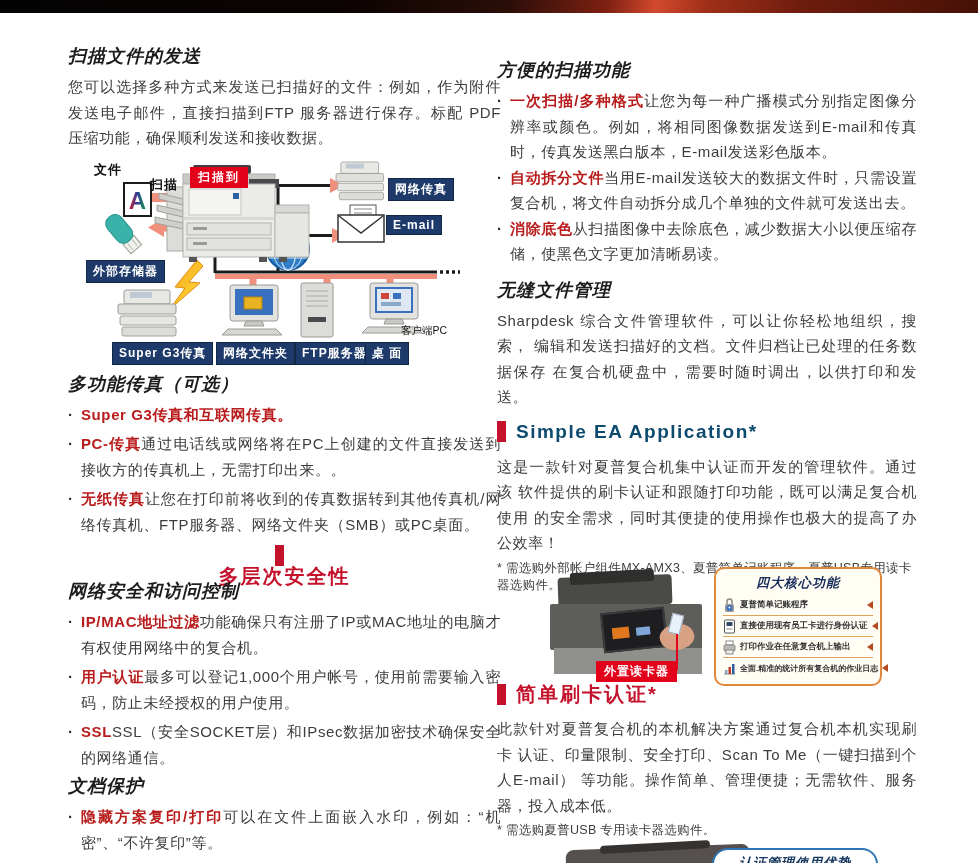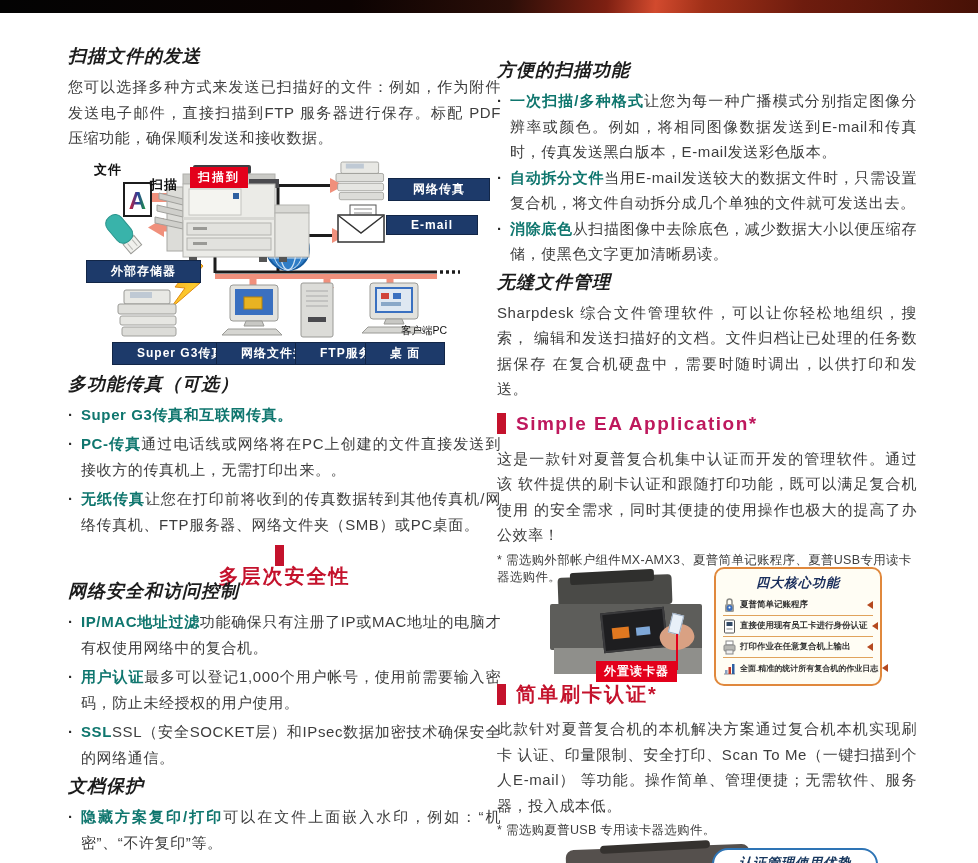--- a/index.html
+++ b/index.html
@@ -13,38 +13,38 @@
   
   .col{position:absolute;}
   #col-left{left:68px;top:40px;width:433px;}
   #col-right{left:497px;top:58px;width:420px;}
   #col-right-bottom{left:497px;top:682px;width:420px;}
 
   
   .h2{display:flex;align-items:center;margin:0 0 10px 0;height:24px;}
   .h2 .bar{width:9px;height:21px;background:#c4122c;margin-right:10px;flex:0 0 auto;}
   .h2 .t{color:#c4122c;font-weight:bold;font-size:20px;letter-spacing:2px;line-height:1;}
-  .h2 .t-en{color:#be185d;font-weight:bold;font-size:19px;letter-spacing:1.5px;line-height:1;}
+  .h2 .t-en{color:#0c4a6e;font-weight:bold;font-size:19px;letter-spacing:1.5px;line-height:1;}
   .h3{font-weight:bold;font-style:italic;font-size:18px;color:#1c1c1c;letter-spacing:1px;margin:4px 0 6px 0;}
 
   
   .p{font-size:15px;color:#3d3d3d;line-height:25.5px;letter-spacing:0.6px;text-align:justify;margin:0 0 4px 0;}
   ul.bl{list-style:none;margin:2px 0 4px 0;padding:0;}
   ul.bl li{position:relative;padding-left:13px;font-size:15px;color:#3d3d3d;line-height:25.5px;letter-spacing:0.6px;text-align:justify;margin:0 0 4px 0;}
   ul.bl li::before{content:"·";position:absolute;left:0;top:0;font-weight:bold;color:#2a2a2a;}
-  ul.bl b{color:#0f766e;}
+  ul.bl b{color:#b91c1c;}
   .fn{font-size:12.5px;color:#3d3d3d;line-height:17px;letter-spacing:0.3px;margin:4px 0 0 0;}
 
   
   .diag{position:relative;width:435px;height:207px;margin:6px 0 2px 0;}
   .diag svg{position:absolute;left:0;top:0;}
   .lab{position:absolute;font-size:13px;color:#111;font-weight:bold;letter-spacing:1px;}
   .lab-sm{position:absolute;font-size:10.5px;color:#111;}
   .nbadge{position:absolute;background:#1d3a6a;color:#fff;font-weight:bold;font-size:12px;
-    padding:2px 24px;letter-spacing:1px;white-space:nowrap;border:1px solid #122647;}
+    padding:2px 6px;letter-spacing:1px;white-space:nowrap;border:1px solid #122647;}
   .rbadge{position:absolute;background:#e3001b;color:#fff;font-weight:bold;font-size:12px;
     padding:2px 8px;letter-spacing:2px;white-space:nowrap;}
 
   
   #ea-image{position:absolute;left:548px;top:562px;width:390px;height:118px;}
   .photo{position:absolute;left:2px;top:12px;width:156px;height:102px;text-decoration:underline;}
   .photo div{position:absolute;}
   .p-adf{left:8px;top:2px;width:114px;height:30px;background:#4a4a47;border-radius:4px;transform:rotate(-2deg);}
   .p-adf-top{left:20px;top:-3px;width:84px;height:12px;background:#2f2f2d;border-radius:3px;transform:rotate(-3deg);}
   .p-body{left:0;top:30px;width:152px;height:46px;background:#5d5d5a;border-radius:2px;}
@@ -241,21 +241,21 @@
     </ul>
   </div>
 
   <div id="col-right" class="col">
     <div class="h3" style="margin-top:0;">方便的扫描功能</div>
     <ul class="bl" style="margin-bottom:0;">
       <li style="margin:0;"><b>一次扫描/多种格式</b><span>让您为每一种广播模式分别指定图像分辨率或颜色。例如，将相同图像数据发送到E-mail和传真时，传真发送黑白版本，E-mail发送彩色版本。</span></li>
       <li style="margin:0;"><b>自动拆分文件</b><span>当用E-mail发送较大的数据文件时，只需设置复合机，将文件自动拆分成几个单独的文件就可发送出去。</span></li>
       <li style="margin:0;"><b>消除底色</b><span>从扫描图像中去除底色，减少数据大小以便压缩存储，使黑色文字更加清晰易读。</span></li>
     </ul>
-    <div class="h3" style="margin-top:3px;">无缝文件管理</div>
+    <div class="h3" style="margin-top:11px;">无缝文件管理</div>
     <p class="p">Sharpdesk 综合文件管理软件，可以让你轻松地组织，搜索， 编辑和发送扫描好的文档。文件归档让已处理的任务数据保存 在复合机硬盘中，需要时随时调出，以供打印和发送。</p>
 
     <div class="h2" style="margin-top:10px;">
       <span class="bar"></span>
       <span class="t-en">Simple EA Application*</span>
     </div>
     <p class="p">这是一款针对夏普复合机集中认证而开发的管理软件。通过该 软件提供的刷卡认证和跟随打印功能，既可以满足复合机使用 的安全需求，同时其便捷的使用操作也极大的提高了办公效率！</p>
     <p class="fn">* 需选购外部帐户组件MX-AMX3、夏普简单记账程序、夏普USB专用读卡器选购件。</p>
   </div>
 

